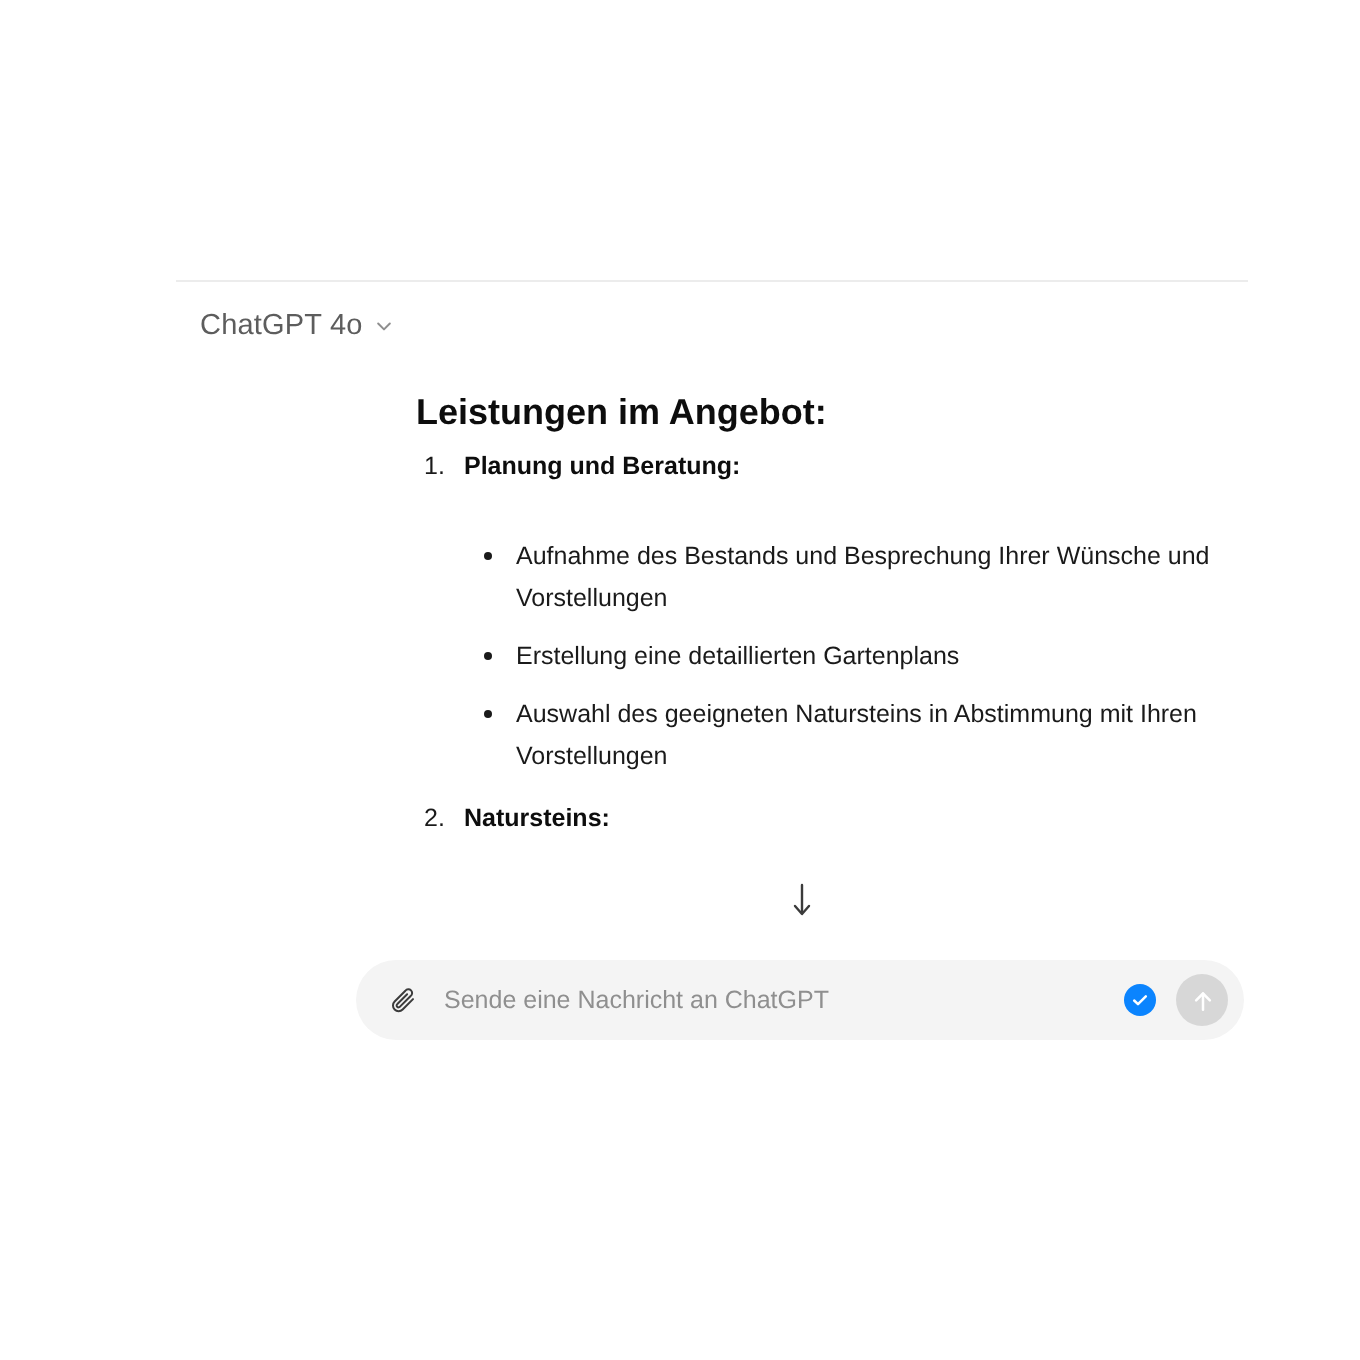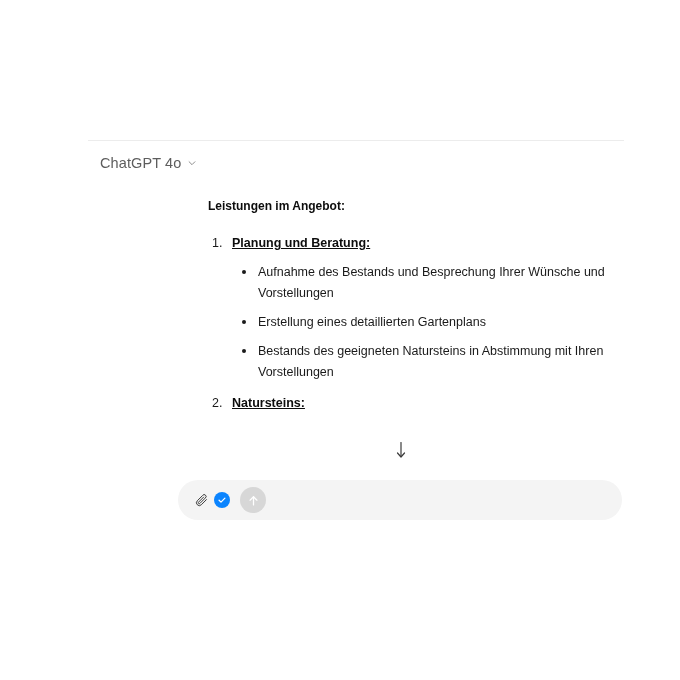--- a/index.html
+++ b/index.html
@@ -64,22 +64,22 @@
     position: absolute;
     left: 200px;
     top: 196px;
     width: 420px;
     font-size: 12.5px;
     line-height: 21px;
     color: #1a1a1a;
   }
   .msg-heading {
     font-weight: bold;
-    font-size: 12px;
-    margin: 0 0 16px 8px;
+    font-size: 18px;
+    margin: 0 0 6px 8px;
     color: #0d0d0d;
   }
 
   ol.outline {
     list-style: none;
     margin: 0;
     padding: 0;
   }
   ol.outline > li {
     position: relative;
@@ -90,26 +90,25 @@
     position: absolute;
     left: 12px;
     top: 0;
     font-size: 12.5px;
     color: #1a1a1a;
   }
   .step-title {
     font-weight: bold;
     font-size: 12.5px;
     color: #0d0d0d;
-    text-decoration: underline;
   }
 
   ul.sub {
     list-style: none;
-    margin: 8px 0 10px 0;
+    margin: 24px 0 10px 0;
     padding: 0;
   }
   ul.sub > li {
     position: relative;
     padding-left: 26px;
     margin-bottom: 8px;
     font-size: 12.5px;
     line-height: 21px;
     color: #1a1a1a;
   }
@@ -225,40 +224,41 @@
 
   <div class="message">
     <p class="msg-heading">Leistungen im Angebot:</p>
 
     <ol class="outline">
       <li>
         <span class="num">1.</span>
         <span class="step-title">Planung und Beratung:</span>
         <ul class="sub">
           <li>Aufnahme des Bestands und Besprechung Ihrer Wünsche und Vorstellungen</li>
-          <li>Erstellung eines detaillierten Gartenplans</li>
-          <li>Bestands des geeigneten Natursteins in Abstimmung mit Ihren Vorstellungen</li>
+          <li>Erstellung eine detaillierten Gartenplans</li>
+          <li>Auswahl des geeigneten Natursteins in Abstimmung mit Ihren Vorstellungen</li>
         </ul>
       </li>
       <li>
         <span class="num">2.</span>
         <span class="step-title">Natursteins:</span>
       </li>
     </ol>
   </div>
 
   <div class="fade"></div>
 
   <div class="composer">
     <span class="clip-btn">
       <svg width="15" height="15" viewBox="0 0 24 24" fill="none" xmlns="http://www.w3.org/2000/svg">
         <path d="M20 10.5l-8.3 8.3a4.5 4.5 0 01-6.4-6.4l8.6-8.6a3 3 0 114.2 4.2l-8.5 8.5a1.5 1.5 0 11-2.1-2.1l7.8-7.8" stroke="#3b3b3b" stroke-width="1.6" stroke-linecap="round" stroke-linejoin="round"></path>
       </svg>
     </span>
 
+    <input class="composer-input" type="text" value="" placeholder="Sende eine Nachricht an ChatGPT" style="">
 
     <span class="blue-dot">
       <svg width="10" height="10" viewBox="0 0 12 12" fill="none" xmlns="http://www.w3.org/2000/svg">
         <path d="M2.5 6.3L4.8 8.5L9.5 3.8" stroke="#ffffff" stroke-width="1.5" stroke-linecap="round" stroke-linejoin="round"></path>
       </svg>
     </span>
 
     <span class="send-btn">
       <svg width="15" height="15" viewBox="0 0 24 24" fill="none" xmlns="http://www.w3.org/2000/svg">
         <path d="M12 19V6" stroke="#ffffff" stroke-width="2" stroke-linecap="round"></path>

